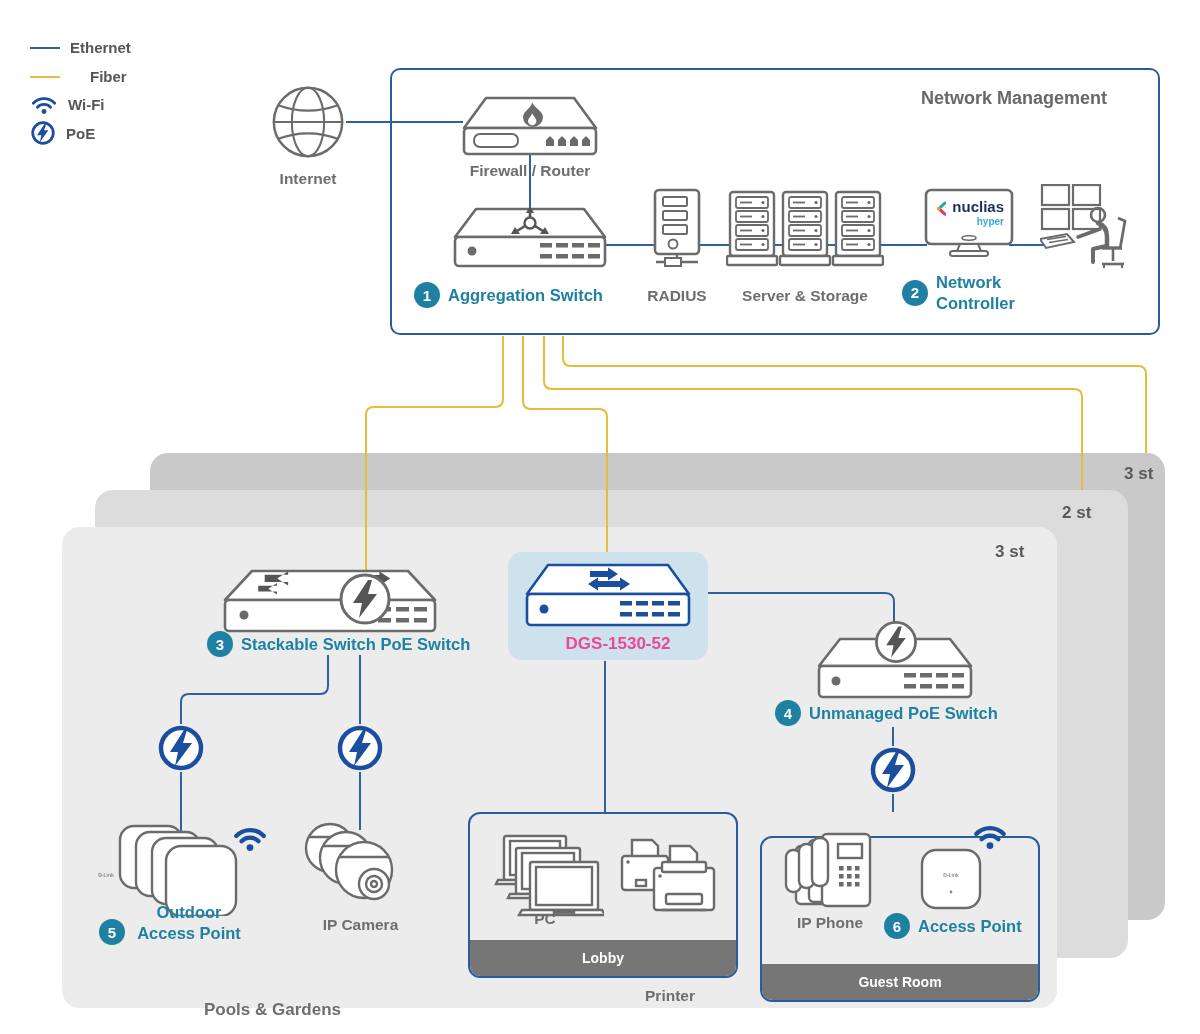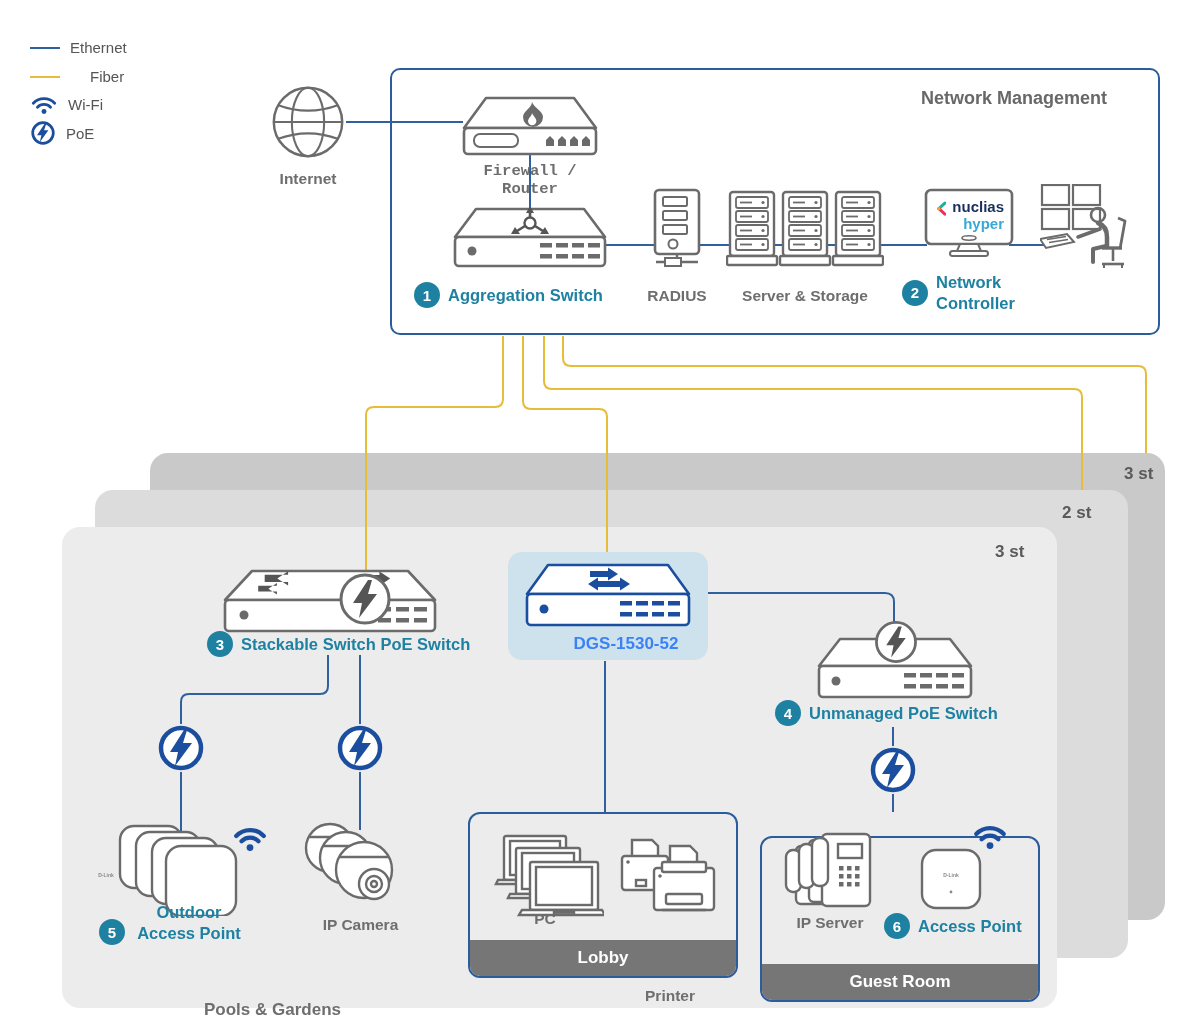--- a/index.html
+++ b/index.html
@@ -33,38 +33,38 @@
   
   .lbl-gray{position:absolute;text-align:center;font-size:15.5px;font-weight:700;color:var(--graytext);z-index:4;}
   .lbl-teal{font-size:16.5px;font-weight:700;color:var(--teal);line-height:1.25;}
   .badge{width:26px;height:26px;min-width:26px;border-radius:50%;background:var(--teal);color:#fff;
     font-size:15px;font-weight:700;display:flex;align-items:center;justify-content:center;}
   .badge-row{position:absolute;display:flex;align-items:center;gap:8px;z-index:4;}
   .device{z-index:3;}
 
   
   .dgs-highlight{left:508px;top:552px;width:200px;height:108px;background:var(--highlight);border-radius:14px;z-index:2;}
-  .dgs-label{left:508px;top:634px;width:220px;text-align:center;font-size:17px;font-weight:700;color:#3b82f6;z-index:4;margin-left:8px;}
+  .dgs-label{left:508px;top:634px;width:220px;text-align:center;font-size:17px;font-weight:700;color:#ec4899;z-index:4;}
 
   
   .room-box{position:absolute;border:2px solid var(--border);border-radius:12px;background:var(--floor1);z-index:3;overflow:hidden;}
   .lobby-box{left:468px;top:812px;width:270px;height:166px;}
   .guest-box{left:760px;top:812px;width:280px;height:166px;margin-top:24px;}
   .room-band{position:absolute;left:0;bottom:0;width:100%;height:36px;background:var(--band);
-    color:#fff;font-size:17px;font-weight:700;display:flex;align-items:center;justify-content:center;}
+    color:#fff;font-size:14px;font-weight:700;display:flex;align-items:center;justify-content:center;}
 
   
   .legend-row{position:absolute;display:flex;align-items:center;gap:10px;z-index:3;}
-  .legend-row span{font-size:15px;font-weight:400;color:#555;}
+  .legend-row span{font-size:15px;font-weight:700;color:#555;}
   .sw-line{width:30px;height:0;border-top:2.5px solid;}
 
   
   .nuclias-logo{left:936px;top:198px;width:68px;z-index:4;display:flex;align-items:flex-start;gap:6px;}
   .nuclias-word{font-size:15px;font-weight:800;color:#1b2f5e;line-height:1;}
-  .nuclias-sub{display:block;text-align:right;font-size:15px;font-weight:700;color:#37a9d8;line-height:1.1;}
+  .nuclias-sub{display:block;text-align:right;font-size:10px;font-weight:700;color:#37a9d8;line-height:1.1;}
 
   .dlink-text{position:absolute;font-size:5px;font-weight:700;color:#8a8a8a;z-index:5;text-align:center;}
 </style>
 </head>
 <body>
 
 <div class="diagram">
 
   <div class="legend-row" style="left:30px;top:39px;">
     <div class="sw-line" style="border-color:var(--ethernet);"></div>
@@ -136,21 +136,21 @@
     <rect x="14" y="38" width="44" height="13" rx="6" stroke="#6b6b6b" stroke-width="2" fill="#fff"></rect>
     <g fill="#6b6b6b">
       <path d="M86 44 h8 v6 h-8 z M86 44 l4 -4 l4 4 z"></path>
         <path d="M98 44 h8 v6 h-8 z M98 44 l4 -4 l4 4 z"></path>
       <path d="M110 44 h8 v6 h-8 z M110 44 l4 -4 l4 4 z"></path>
         <path d="M122 44 h8 v6 h-8 z M122 44 l4 -4 l4 4 z"></path>
     </g>
     <path d="M72 6 C72 12 63 15 63 21 a10 10 0 0 0 20 0 C83 15 74 12 72 6 Z" fill="#6b6b6b"></path>
     <path d="M72 17 c0 3 -4 5 -4 8 a4.2 4.2 0 0 0 8.4 0 c0 -3 -3.4 -5 -4.4 -8 Z" fill="#fff"></path>
   </svg>
-  <div class="lbl-gray" style="left:455px;top:162px;width:150px;font-family:Liberation Mono, monospace;">Firewall / Router</div>
+  <div class="lbl-gray" style="left:455px;top:162px;width:150px;">Firewall / Router</div>
 
   <svg class="abs device" style="left:452px;top:206px;" width="156" height="64" viewBox="0 0 156 64">
     <path d="M24 3 H132 L153 31 H3 Z" stroke="#6b6b6b" stroke-width="2.6" fill="#fff" stroke-linejoin="round"></path>
     <rect x="3" y="31" width="150" height="29" rx="4" stroke="#6b6b6b" stroke-width="2.6" fill="#fff"></rect>
     <circle cx="20" cy="45" r="4.5" fill="#6b6b6b"></circle>
     <g fill="#6b6b6b">
       <rect x="88" y="37" width="12" height="4.5"></rect>
         <rect x="104" y="37" width="12" height="4.5"></rect>
       <rect x="120" y="37" width="12" height="4.5"></rect>
         <rect x="136" y="37" width="12" height="4.5"></rect>
@@ -474,21 +474,21 @@
         <rect x="65" y="34" width="4.5" height="4.5"></rect>
         <rect x="73" y="34" width="4.5" height="4.5"></rect>
       <rect x="57" y="42" width="4.5" height="4.5"></rect>
         <rect x="65" y="42" width="4.5" height="4.5"></rect>
         <rect x="73" y="42" width="4.5" height="4.5"></rect>
       <rect x="57" y="50" width="4.5" height="4.5"></rect>
         <rect x="65" y="50" width="4.5" height="4.5"></rect>
         <rect x="73" y="50" width="4.5" height="4.5"></rect>
     </g>
   </svg>
-  <div class="lbl-gray" style="left:785px;top:914px;width:90px;">IP Server</div>
+  <div class="lbl-gray" style="left:785px;top:914px;width:90px;">IP Phone</div>
   <svg class="abs device" style="left:920px;top:848px;" width="62" height="62" viewBox="0 0 62 62">
     <rect x="2" y="2" width="58" height="58" rx="14" stroke="#6b6b6b" stroke-width="2.4" fill="#fff"></rect>
     <circle cx="31" cy="44" r="1.4" fill="#8a8a8a"></circle>
   </svg>
   <span class="dlink-text" style="left:921px;top:872px;width:60px;">D-Link</span>
   <svg class="abs device" style="left:972px;top:820px;" width="36" height="30" viewBox="0 0 34 28">
     <path d="M4 13 a18 18 0 0 1 26 0" stroke="var(--navy)" stroke-width="4" fill="none" stroke-linecap="round"></path>
     <path d="M9 18 a11 11 0 0 1 16 0" stroke="var(--navy)" stroke-width="4" fill="none" stroke-linecap="round"></path>
     <circle cx="17" cy="24" r="3.2" fill="var(--navy)"></circle>
   </svg>

